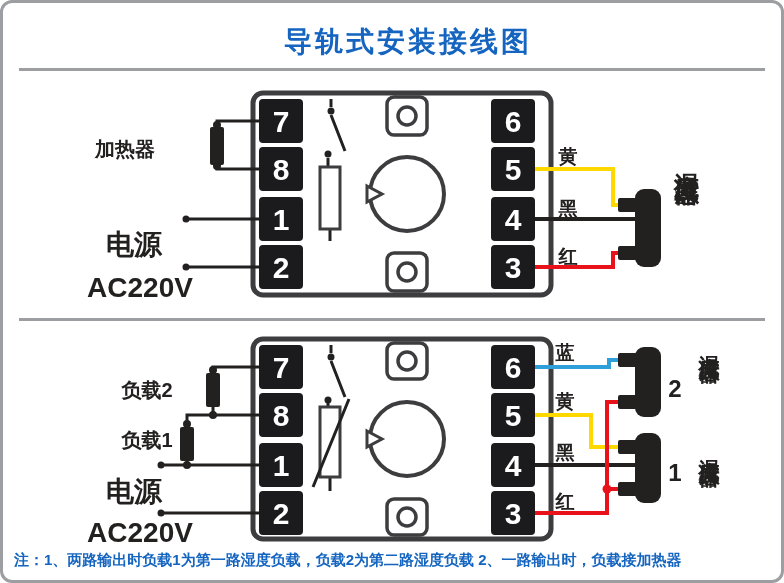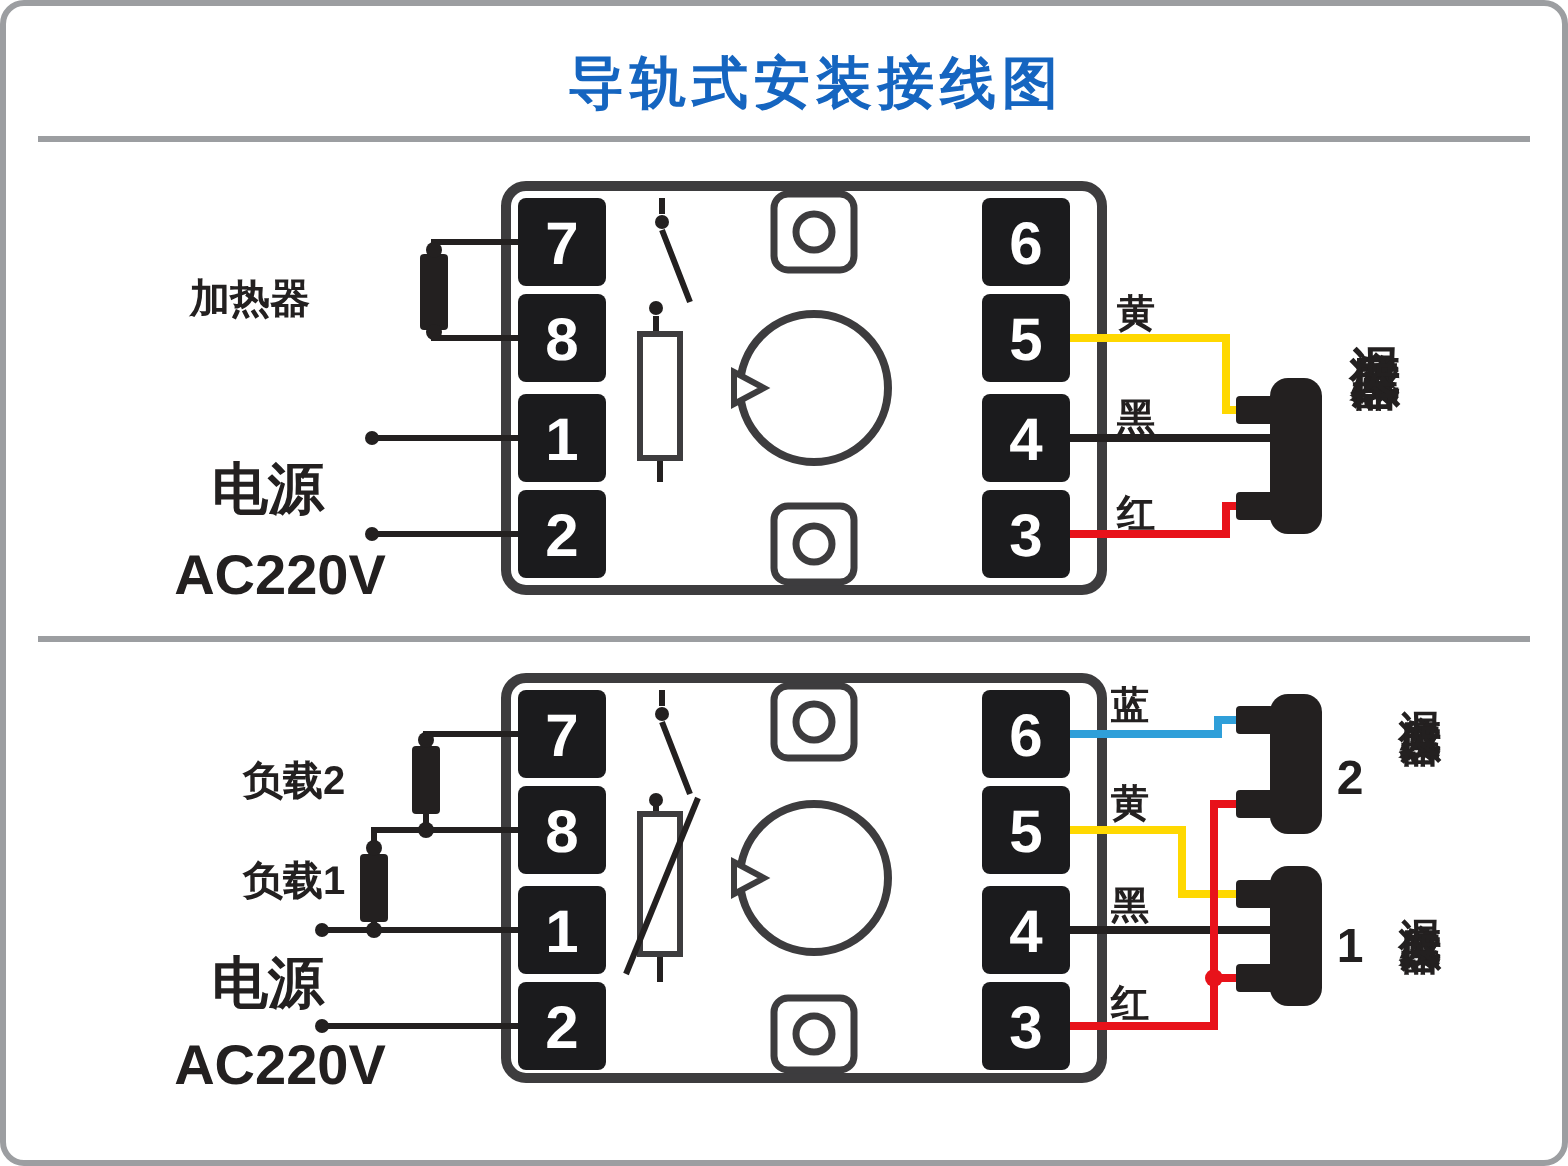--- a/index.html
+++ b/index.html
@@ -205,13 +205,14 @@
       </g>
       <text class="digitlabel" x="672" y="394">2</text>
       <text class="digitlabel" x="672" y="478">1</text>
     </g>
   </svg>
 
   <div class="vlabel v-top">湿度传感器</div>
   <div class="vlabel v-s2">湿度传感器</div>
   <div class="vlabel v-s1">湿度传感器</div>
 
+  <div class="note" style="color: rgb(21, 101, 192);">注：1、两路输出时负载1为第一路湿度负载，负载2为第二路湿度负载  2、一路输出时，负载接加热器</div>
 </div>
 
 </body></html>

